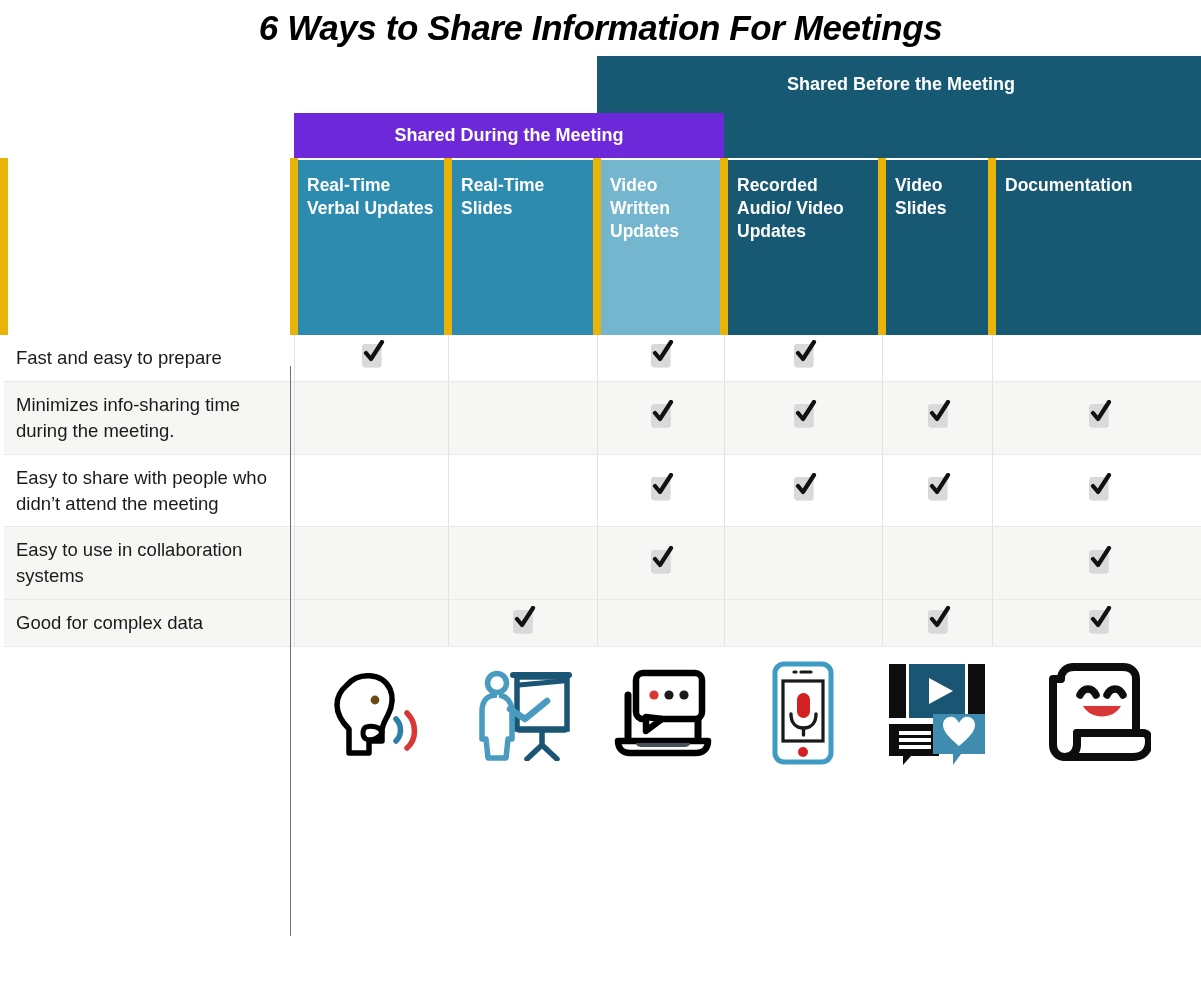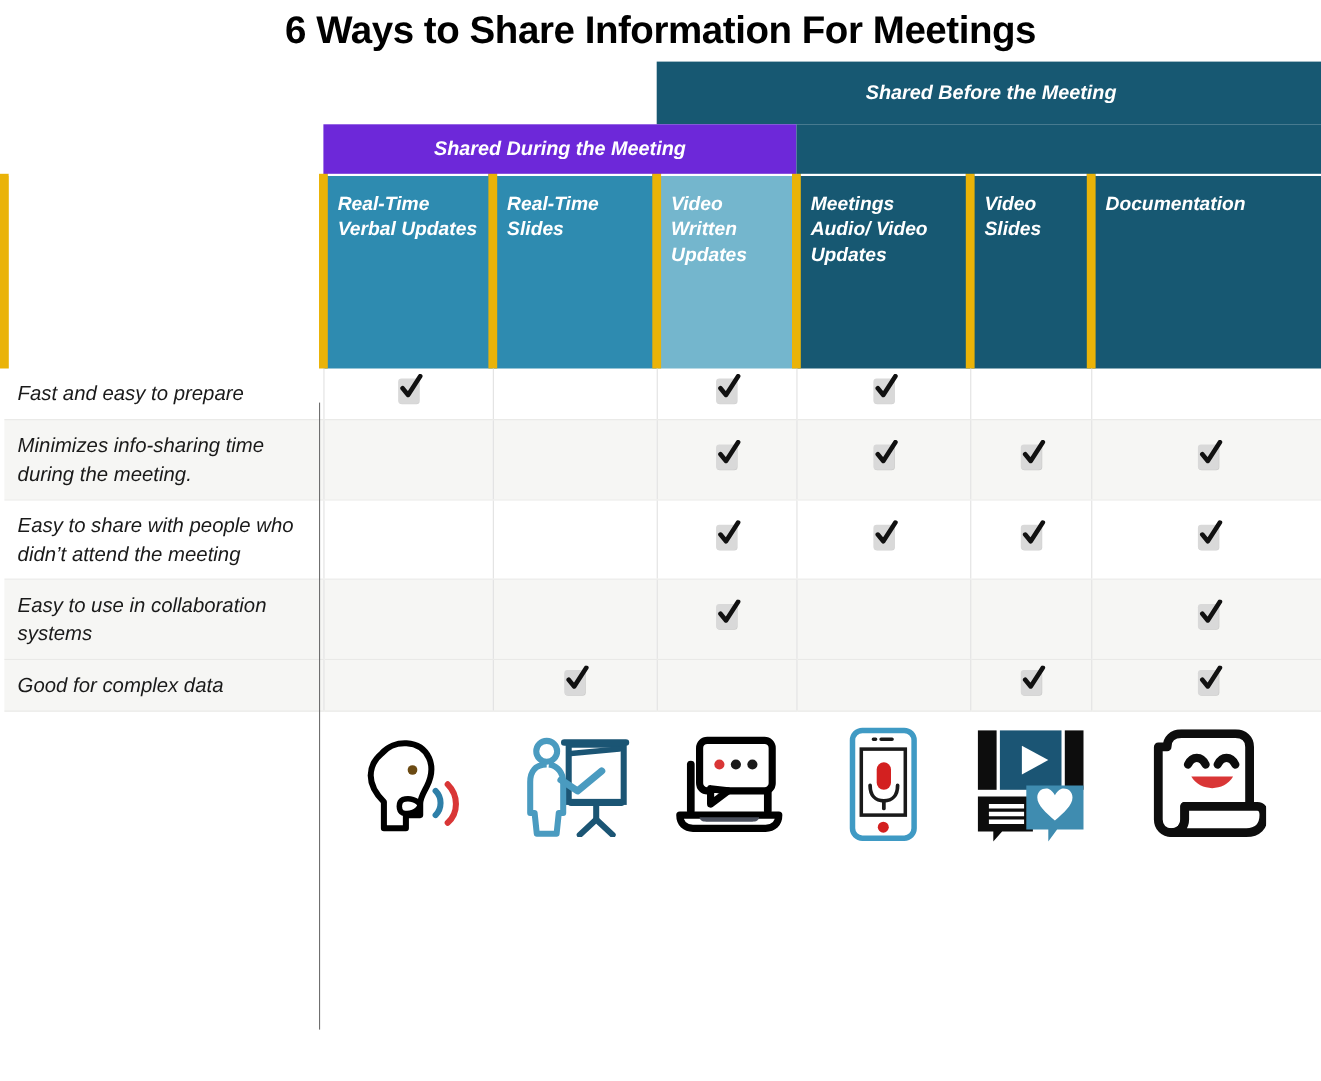--- a/index.html
+++ b/index.html
@@ -14,36 +14,36 @@
     color: #1a1a1a;
     overflow: hidden;
   }
 
   
   .title-bar {
     height: 56px;
     display: flex;
     align-items: center;
     justify-content: center;
+    font-style: italic;
   }
   .title-bar h1 {
     margin: 0;
     font-size: 35px;
     font-weight: bold;
     letter-spacing: -0.4px;
     color: #000000;
     font-family: "Liberation Sans", sans-serif;
   }
 
   
   .matrix {
     position: relative;
     width: 1201px;
     height: 927px;
-    font-style: italic;
   }
 
   table.grid {
     border-collapse: collapse;
     table-layout: fixed;
     width: 1201px;
     position: absolute;
     top: 0;
     left: 0;
   }
@@ -182,21 +182,21 @@
       <td class="grp-empty"></td>
       <td class="grp-during" colspan="3">Shared During the Meeting</td>
       <td class="grp-before2" colspan="3"></td>
     </tr>
 
     <tr class="col-head">
       <td class="hd-blank"></td>
       <td class="hd-mid">Real-Time Verbal Updates</td>
       <td class="hd-mid">Real-Time Slides</td>
       <td class="hd-light">Video Written Updates</td>
-      <td class="hd-dark">Meetings Audio/ Video Updates</td>
+      <td class="hd-dark">Recorded Audio/ Video Updates</td>
       <td class="hd-dark">Video Slides</td>
       <td class="hd-dark">Documentation</td>
     </tr>
 
     <tr class="data-row">
       <td class="rowlabel">Fast and easy to prepare</td>
       <td class="cell"><span class="check"><svg width="22" height="26" viewBox="0 0 22 26">
                 <path d="M3 13 L8 19 L19 2" fill="none" stroke="#111111" stroke-width="4.2" stroke-linecap="round" stroke-linejoin="round"></path>
               </svg></span></td>
       <td class="cell"></td>

